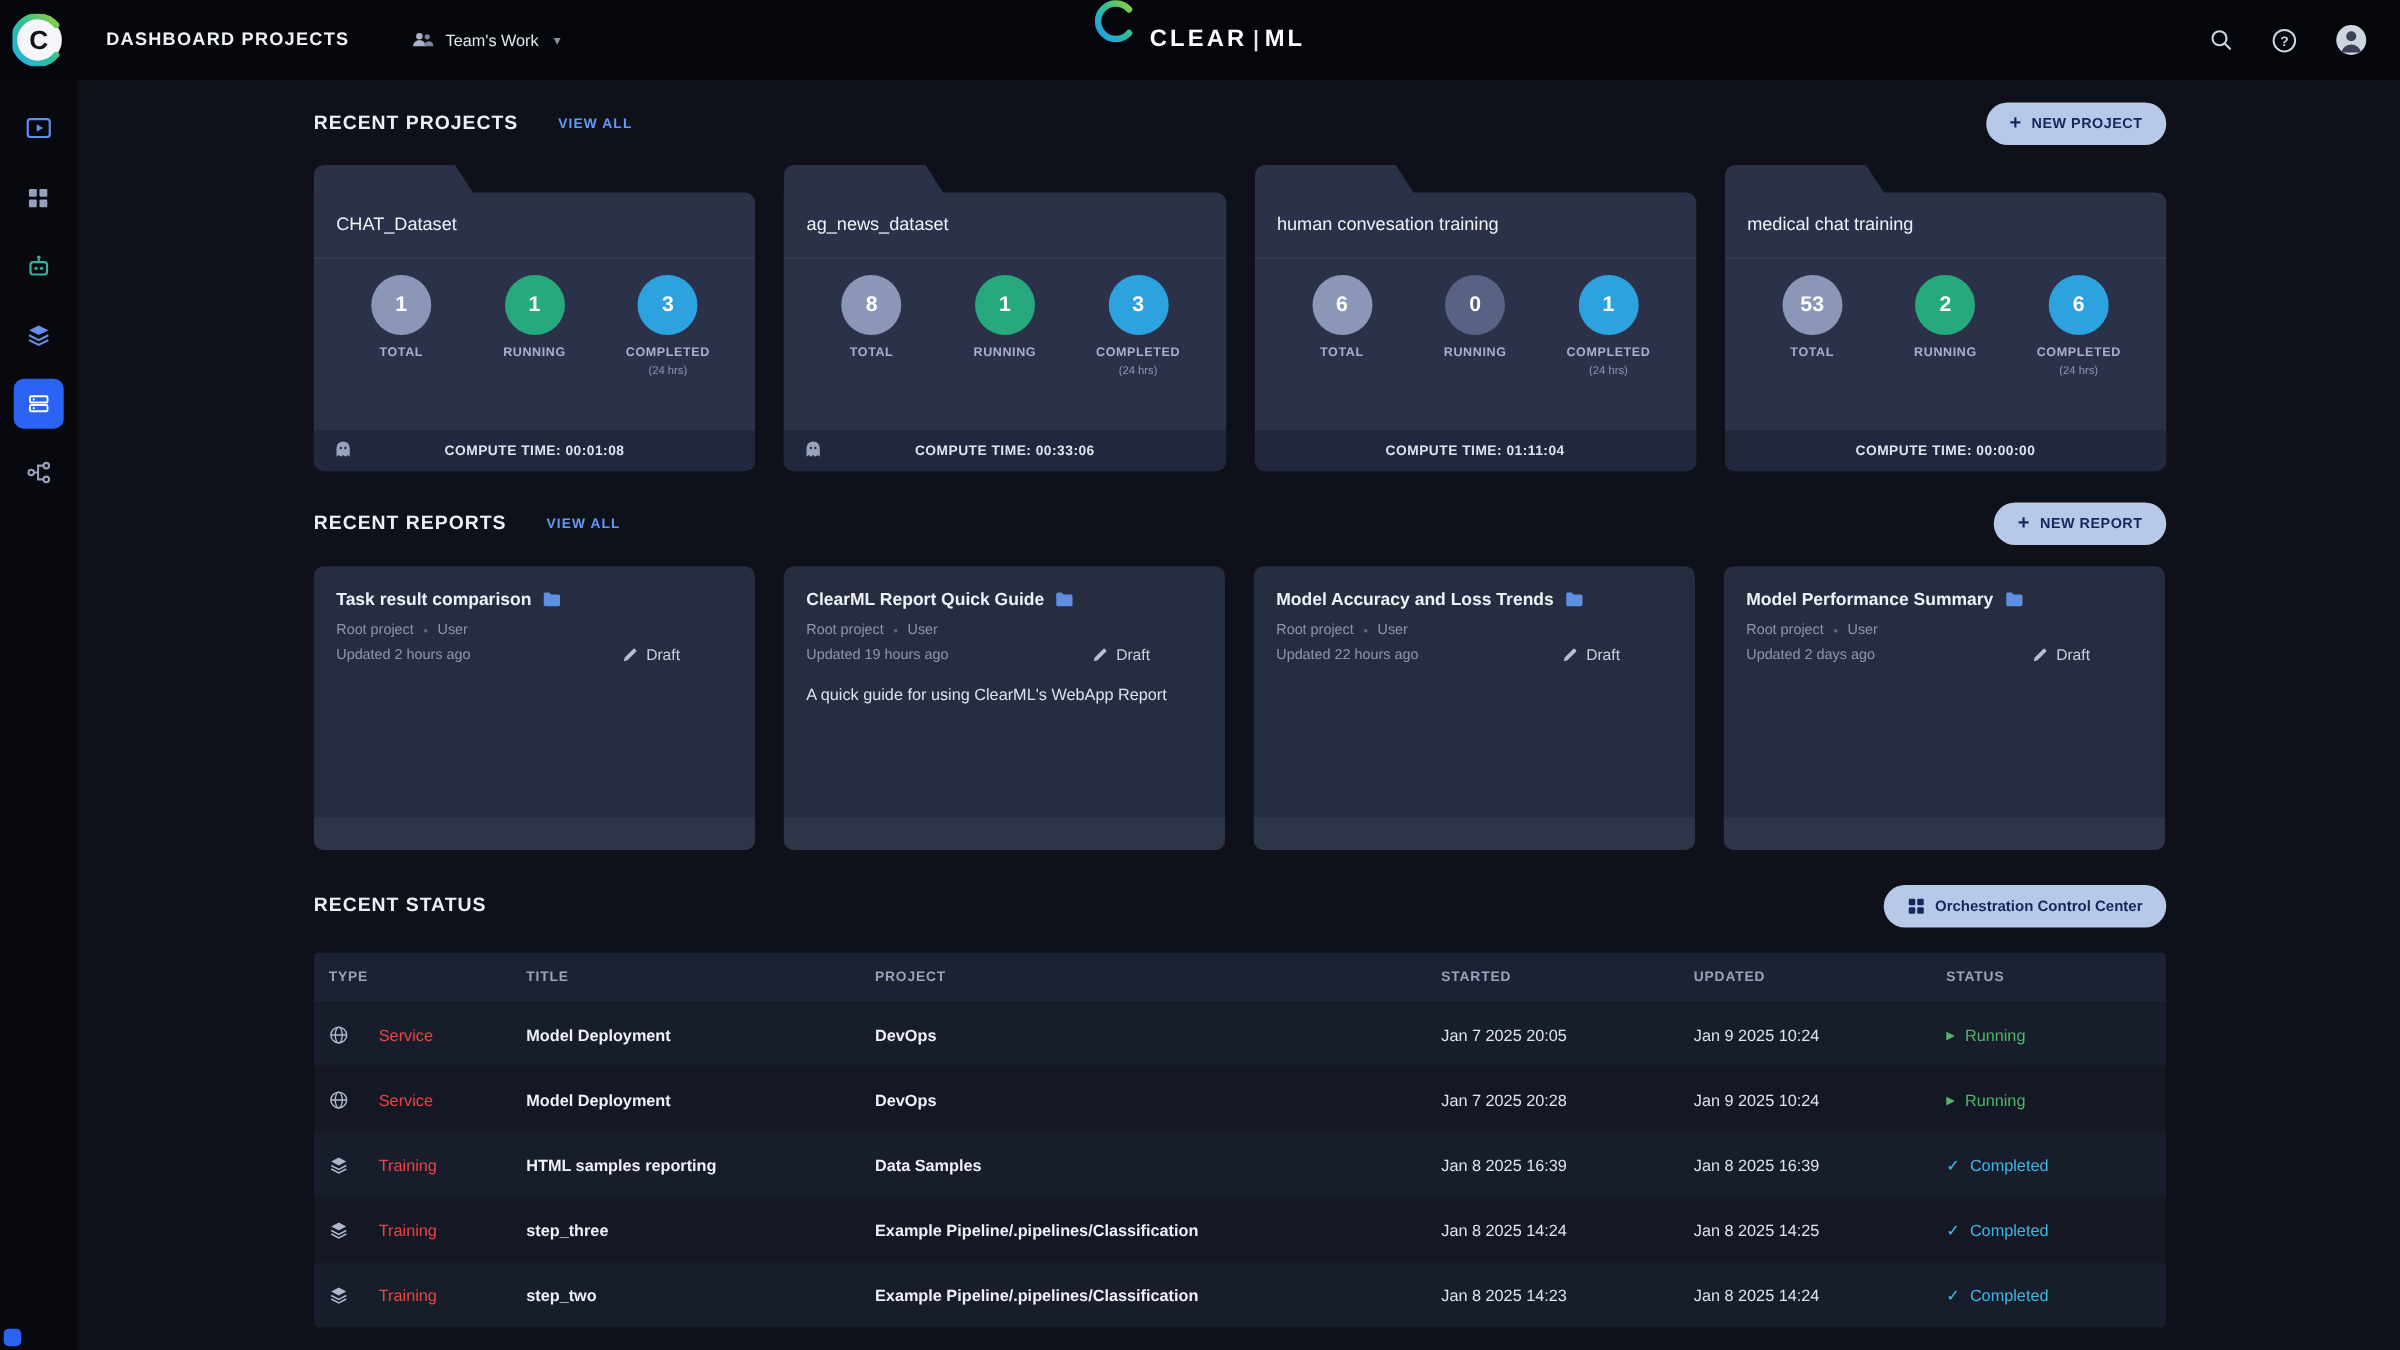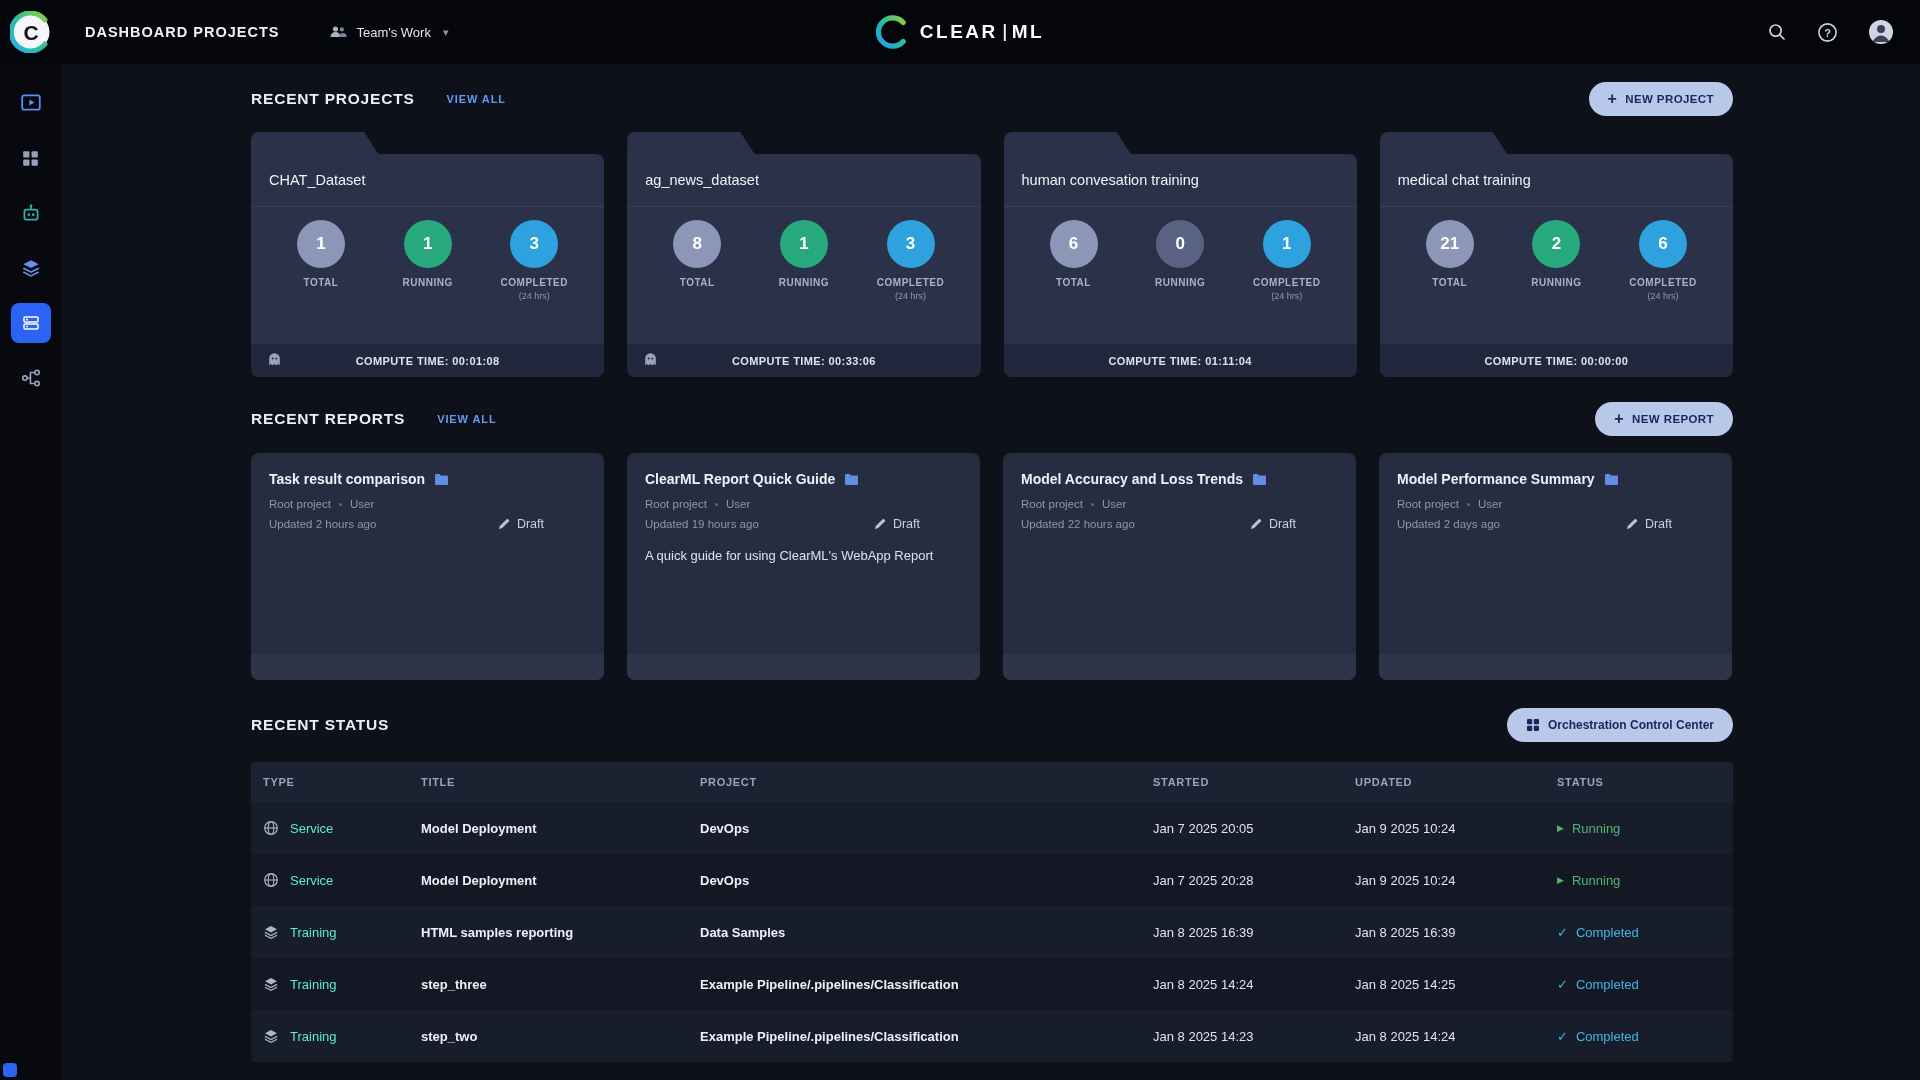--- a/index.html
+++ b/index.html
@@ -6,21 +6,21 @@
   html,body { width:1920px; height:1080px; }
   body { background:#0f111a; font-family:"Liberation Sans",sans-serif; color:#e7eaf3; overflow:hidden; }
   svg { display:block; }
 
   
   .topbar { position:fixed; top:0; left:0; width:1920px; height:64px; background:#04060b; display:flex; align-items:center; z-index:10; }
   .brand-square { width:61px; height:64px; display:flex; align-items:center; justify-content:center; cursor:pointer; }
   .topbar-title { font-size:14.5px; font-weight:bold; letter-spacing:1px; color:#f0f2f8; margin-left:24px; white-space:nowrap; }
   .workspace { display:flex; align-items:center; gap:9px; margin-left:50px; color:#e3e7f0; font-size:13px; cursor:pointer; }
   .workspace .caret { color:#8a93ac; font-size:11px; margin-left:3px; }
-  .center-logo { position:absolute; left:50%; top:0; transform:translateX(-50%); height:64px; display:flex; align-items:center; gap:10px; }
+  .center-logo { position:absolute; left:50%; top:0; transform:translateX(-50%); height:64px; display:flex; gap:10px; }
   .logo-text { font-size:19px; font-weight:bold; letter-spacing:2.5px; color:#fff; display:flex; align-items:center; }
   .logo-divider { display:inline-block; width:2px; height:17px; background:#e8eaf0; margin:0 6px; }
   .topbar-right { margin-left:auto; display:flex; align-items:center; gap:30px; padding-right:26px; }
   .icon-btn { display:flex; align-items:center; justify-content:center; cursor:pointer; }
 
   
   .sidebar { position:fixed; top:64px; left:0; width:61px; bottom:0; background:#07090f; display:flex; flex-direction:column; align-items:center; padding-top:19px; gap:15px; z-index:9; }
   .nav-item { width:40px; height:40px; border-radius:8px; display:flex; align-items:center; justify-content:center; cursor:pointer; }
   .nav-item.active { background:#2b63f5; }
   .sidebar-badge { position:absolute; left:3px; bottom:3px; width:14px; height:14px; border-radius:4px; background:#2b63f5; cursor:pointer; }
@@ -58,21 +58,21 @@
   .report-desc { margin-top:17px; font-size:13px; color:#dde1ec; }
   .report-footer { position:absolute; bottom:0; left:0; right:0; height:26px; background:#2f3548; }
 
   
   .tasks-table { margin-top:20px; border-radius:4px; overflow:hidden; }
   .t-header, .t-row { display:grid; grid-template-columns:158px 279px 453px 202px 202px 1fr; padding-left:12px; align-items:center; }
   .t-header { height:40px; background:#1c2232; font-size:11px; font-weight:bold; letter-spacing:.7px; color:#9aa3bd; }
   .t-row { height:52px; font-size:13px; cursor:pointer; }
   .row-a { background:#181d2b; }
   .row-b { background:#131824; }
-  .cell-type { display:flex; align-items:center; gap:11px; color:#5eead4; }
+  .cell-type { display:flex; align-items:center; gap:24px; color:#ef4444; }
   .cell-title, .cell-project { font-weight:bold; color:#eef1f7; }
   .cell-date { color:#dfe3ee; }
   .cell-status { display:flex; align-items:center; gap:8px; font-weight:normal; }
   .status-icon-run { font-size:9px; }
   .status-icon-done { font-size:13px; }
 </style>
 </head>
 <body>
 
 <header class="topbar">
@@ -294,21 +294,21 @@
           </div>
         </div>
       </div>
 
       <div class="project-card">
         <div class="tab"></div>
         <div class="project-body">
           <div class="project-title">medical chat training</div>
           <div class="project-stats">
             <div class="stat">
-              <div class="stat-circle" style="background-color: rgb(140, 151, 184);">21</div>
+              <div class="stat-circle" style="background-color: rgb(140, 151, 184);">53</div>
               <div class="stat-label">TOTAL</div>
             </div>
             <div class="stat">
               <div class="stat-circle" style="background-color: rgb(39, 168, 125);">2</div>
               <div class="stat-label">RUNNING</div>
             </div>
             <div class="stat">
               <div class="stat-circle" style="background-color: rgb(46, 162, 222);">6</div>
               <div class="stat-label">COMPLETED</div>
               <div class="stat-sub">(24 hrs)</div>

